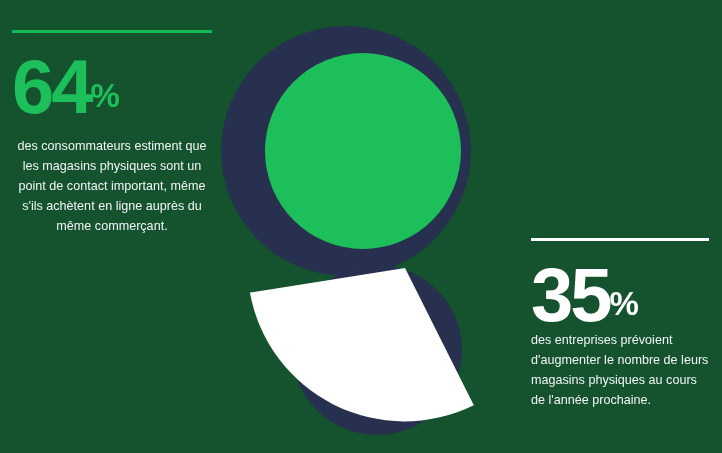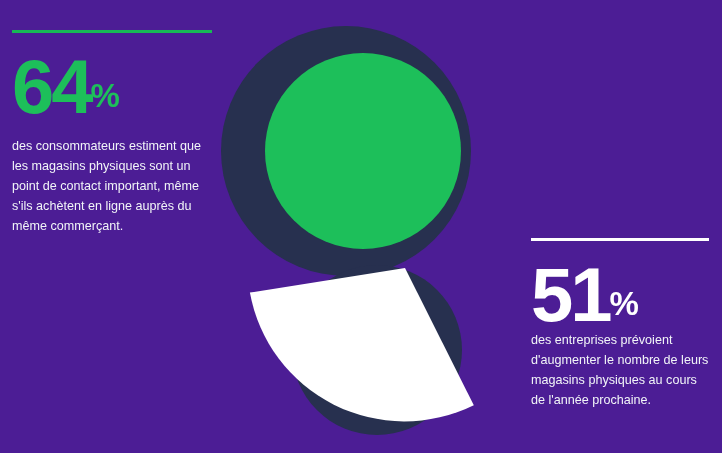--- a/index.html
+++ b/index.html
@@ -4,21 +4,21 @@
 <style>
   html, body {
     margin: 0;
     padding: 0;
     background: #07172f;
   }
   #page {
     position: relative;
     width: 722px;
     height: 453px;
-    background: #4c1d95;
+    background: #14532d;
     overflow: hidden;
     font-family: "Liberation Sans", sans-serif;
   }
 
   
   .graphic {
     position: absolute;
     left: 0;
     top: 0;
     width: 722px;
@@ -65,21 +65,21 @@
   .stat-block.left .figure  { color: #1dbf5a; }
   .stat-block.right .figure { color: #ffffff; }
   .stat-block.right .figure { text-align: left; }
 
   .caption {
     color: #f2f5f8;
     font-size: 12.6px;
     line-height: 1.58;
     margin: 0;
   }
-  .stat-block.left .caption  { margin-top: 14px; }
+  .stat-block.left .caption  { margin-top: 14px; text-align: center; }
   .stat-block.right .caption { margin-top: 0; }
 </style>
 </head>
 <body>
 
 <div id="page">
 
   <svg class="graphic" viewBox="0 0 722 453">
     <circle cx="346" cy="151" r="125" fill="#27304f"></circle>
     <circle cx="363" cy="151" r="98" fill="#1dbf5a"></circle>
@@ -94,18 +94,18 @@
     <hr class="rule green">
     <div class="figure">
       <span class="num">64</span><span class="pct">%</span>
     </div>
     <p class="caption">des consommateurs estiment que les magasins physiques sont un point de contact important, même s'ils achètent en ligne auprès du même commerçant.</p>
   </div>
 
   <div class="stat-block right">
     <hr class="rule white">
     <div class="figure">
-      <span class="num">51</span><span class="pct">%</span>
+      <span class="num">35</span><span class="pct">%</span>
     </div>
     <p class="caption">des entreprises prévoient d'augmenter le nombre de leurs magasins physiques au cours de l'année prochaine.</p>
   </div>
 
 </div>
 
 </body></html>

